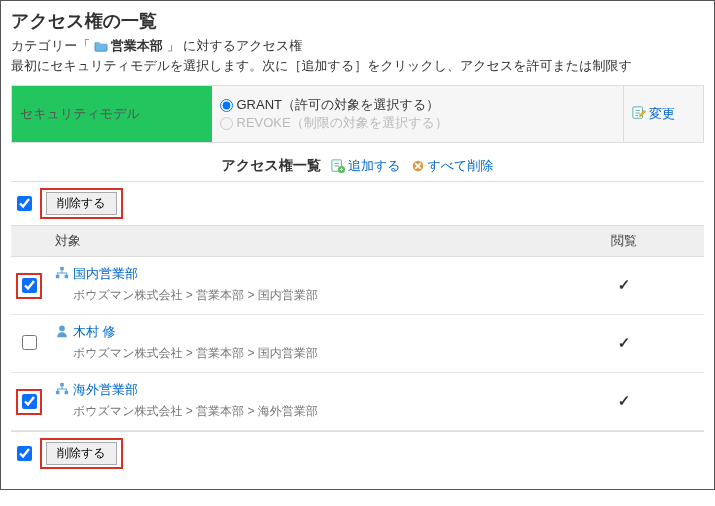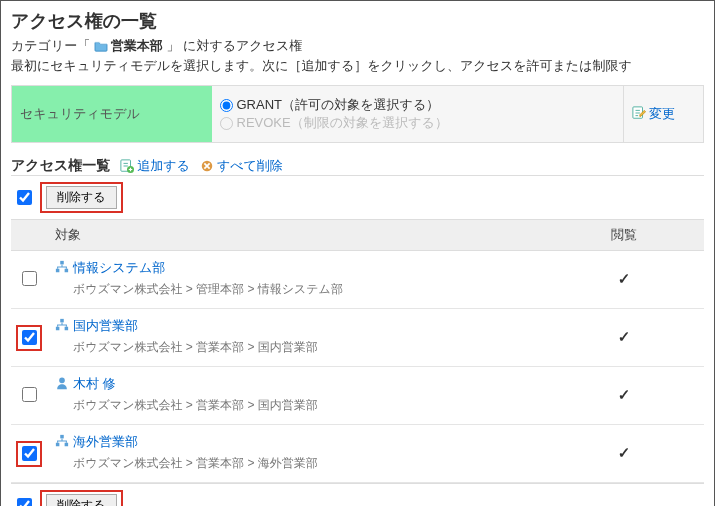--- a/index.html
+++ b/index.html
@@ -32,21 +32,21 @@
   
   table.sec {
     width: 100%;
     border-collapse: collapse;
     margin-bottom: 14px;
     border: 1px solid #ddd;
   }
   table.sec td { padding: 10px 8px; }
   table.sec .lbl {
     width: 200px;
-    background: #86efac;
+    background: #22c55e;
     color: #555;
   }
   table.sec .opt {
     background: #f6f6f6;
     border-right: 1px solid #ddd;
     padding-left: 8px;
   }
   table.sec .chg {
     background: #f6f6f6;
     width: 80px;
@@ -55,21 +55,22 @@
   .radio-row { display: flex; align-items: center; gap: 4px; }
   .radio-row input { margin: 0; }
   .radio-label-disabled { color: #bbb; }
   a.link { color: #0066cc; text-decoration: none; }
 
   
   .sect-head {
     display: flex;
     align-items: center;
     gap: 10px;
-    margin-bottom: 0;
+    margin-bottom: 6px;
+    justify-content: center;
   }
   .sect-head .title { font-weight: bold; font-size: 14px; }
   .ico-link { display: inline-flex; align-items: center; gap: 3px; }
   .ico-link svg { width: 14px; height: 14px; }
 
   
   .action-bar {
     padding: 6px 6px;
     border-top: 1px solid #ddd;
     display: flex;
@@ -226,36 +227,20 @@
 <table class="list">
   <thead>
     <tr>
       <th style="width:36px"></th>
       <th>対象</th>
       <th class="view">閲覧</th>
     </tr>
   </thead>
   <tbody id="list-body">
       <tr>
-        <td class="cb"><span><input type="checkbox" style=""></span></td>
-        <td>
-          <div class="target-name">
-            <span><svg viewBox="0 0 16 16">
-                <rect x="6" y="1" width="4" height="4" fill="#5aa0d8"></rect>
-                <rect x="1" y="10" width="4" height="4" fill="#5aa0d8"></rect>
-                <rect x="11" y="10" width="4" height="4" fill="#5aa0d8"></rect>
-                <path d="M8 5v3M3 10V8h10v2" stroke="#5aa0d8" stroke-width="1.2" fill="none"></path>
-              </svg></span>
-            <a href="#" class="link">情報システム部</a>
-          </div>
-          <div class="path">ボウズマン株式会社 &gt; 管理本部 &gt; 情報システム部</div>
-        </td>
-        <td class="view"><span>✓</span></td>
-      </tr>
-      <tr>
         <td class="cb"><span class="cb-red">
             <input type="checkbox" checked="" style="">
           </span></td>
         <td>
           <div class="target-name">
             <span><svg viewBox="0 0 16 16">
                 <rect x="6" y="1" width="4" height="4" fill="#5aa0d8"></rect>
                 <rect x="1" y="10" width="4" height="4" fill="#5aa0d8"></rect>
                 <rect x="11" y="10" width="4" height="4" fill="#5aa0d8"></rect>
                 <path d="M8 5v3M3 10V8h10v2" stroke="#5aa0d8" stroke-width="1.2" fill="none"></path>

